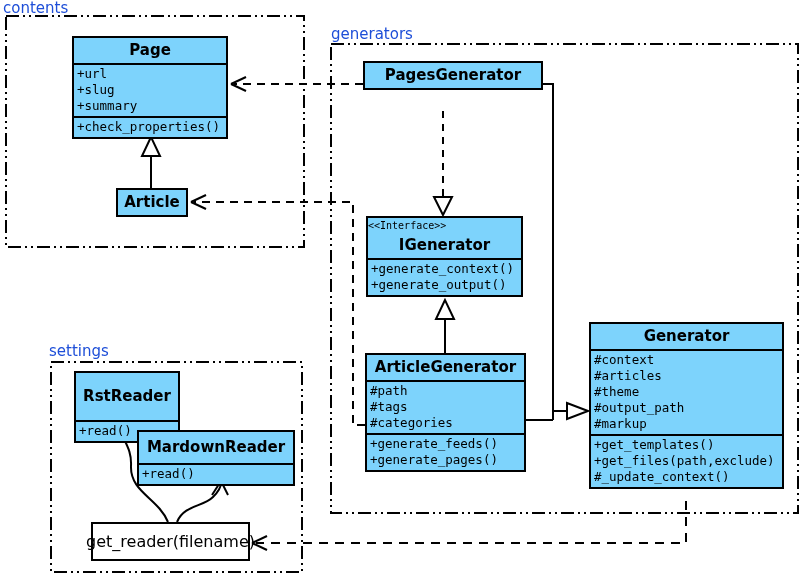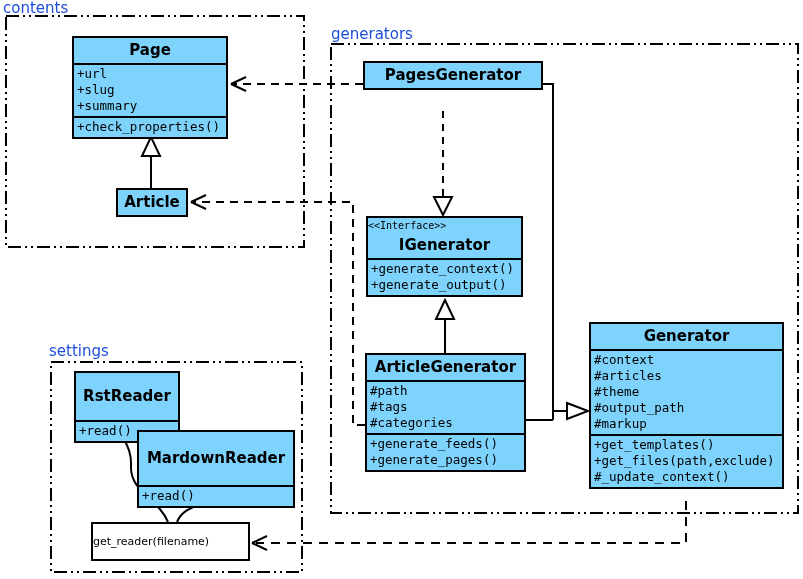--- a/index.html
+++ b/index.html
@@ -19,22 +19,22 @@
     font-family:"DejaVu Sans Mono", monospace; font-size:10px; line-height:15px;
     text-align:left; white-space:nowrap;
   }
   .uml-comp { border-top:2px solid #000; padding:1px 0 2px 0; }
   .uml-row {
     font-family:"DejaVu Sans Mono", monospace; font-size:12.5px; line-height:16px;
     padding:0 3px; white-space:pre;
   }
   .uml-note {
     position:absolute; background:#fff; border:2px solid #000;
-    display:flex; align-items:center; justify-content:flex-start;
-    font-size:11px; white-space:nowrap;
+    display:flex; align-items:center; justify-content:center;
+    font-size:16px; white-space:nowrap;
   }
 </style>
 </head>
 <body>
 
 <div class="canvas">
 
   <svg class="wires" viewBox="0 0 803 579">
 
     <rect x="6" y="16" width="298" height="231" fill="none" stroke="#000" stroke-width="2" stroke-dasharray="13 4 2 4 2 4"></rect>
@@ -157,21 +157,21 @@
   </div>
 
   <div class="uml-class" style="left:74px; top:371px; width:106px;">
     <div class="uml-title" style="padding:14px 4px;">RstReader</div>
     <div class="uml-comp">
       <div class="uml-row">+read()</div>
     </div>
   </div>
 
   <div class="uml-class" style="left:137px; top:430px; width:158px;">
-    <div class="uml-title" style="padding:17px 4px;">MardownReader</div>
+    <div class="uml-title" style="padding:6px 4px;">MardownReader</div>
     <div class="uml-comp">
       <div class="uml-row">+read()</div>
     </div>
   </div>
 
   <div class="uml-note" style="left:91px; top:522px; width:159px; height:39px;">
     <span>get_reader(filename)</span>
   </div>
 
 </div>

